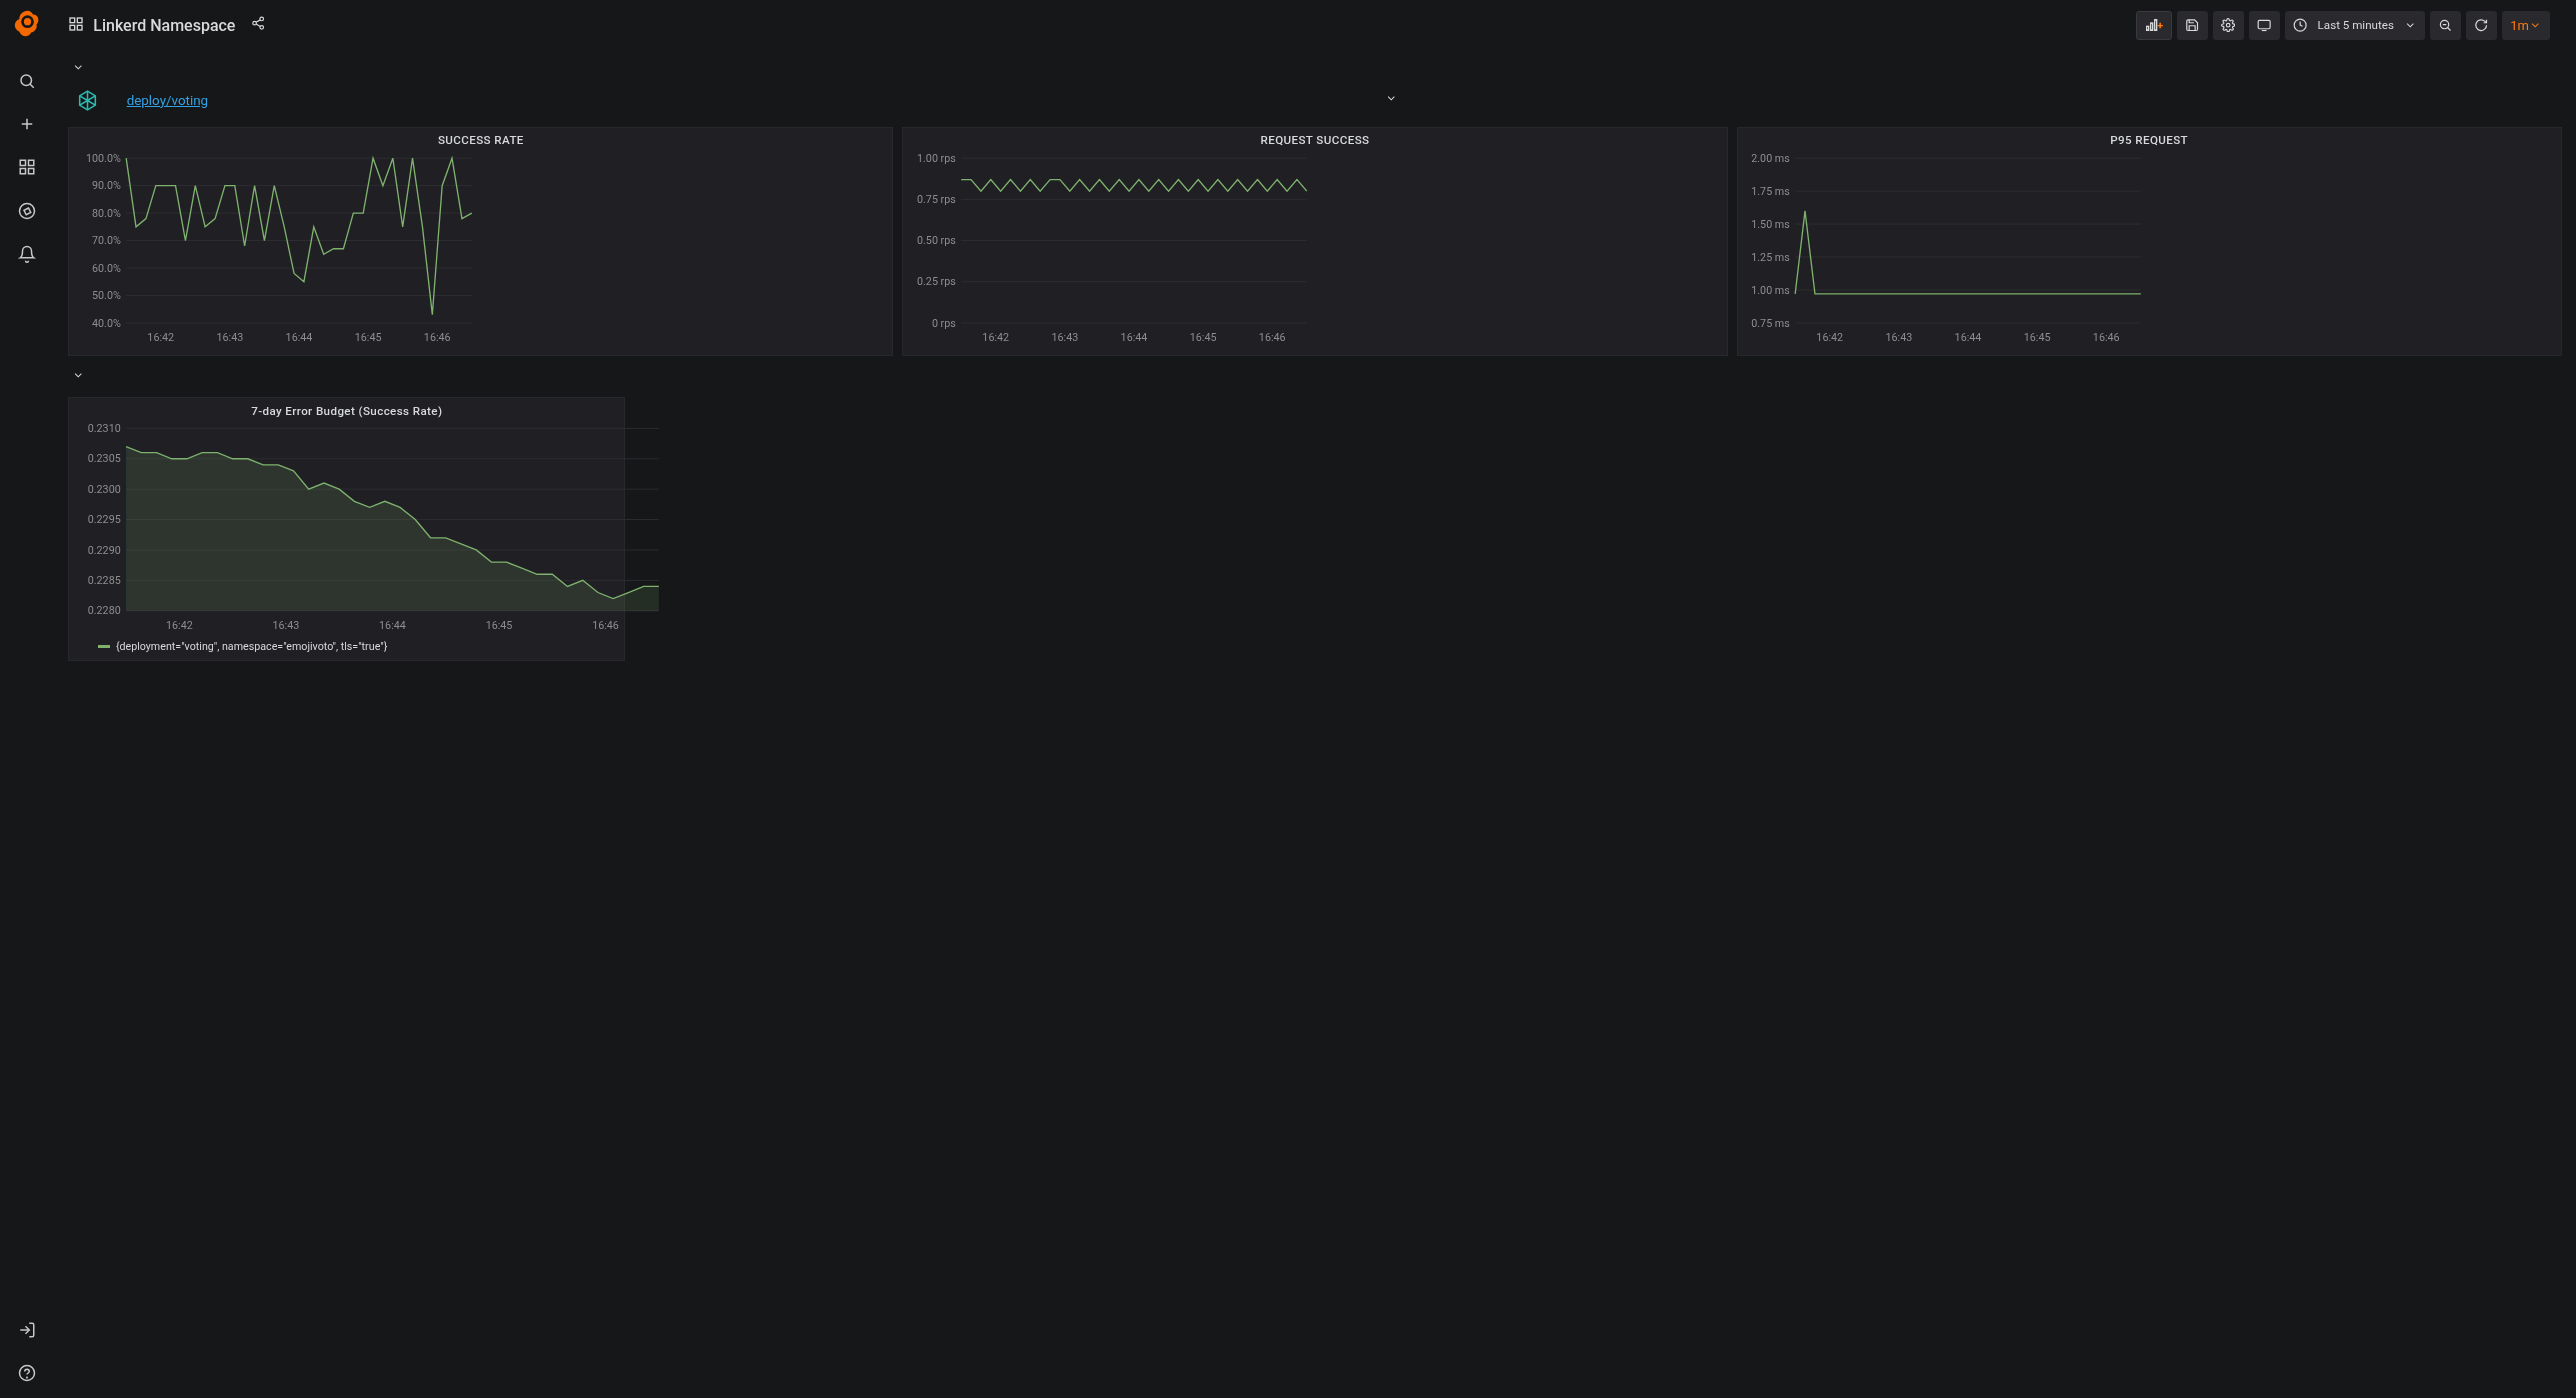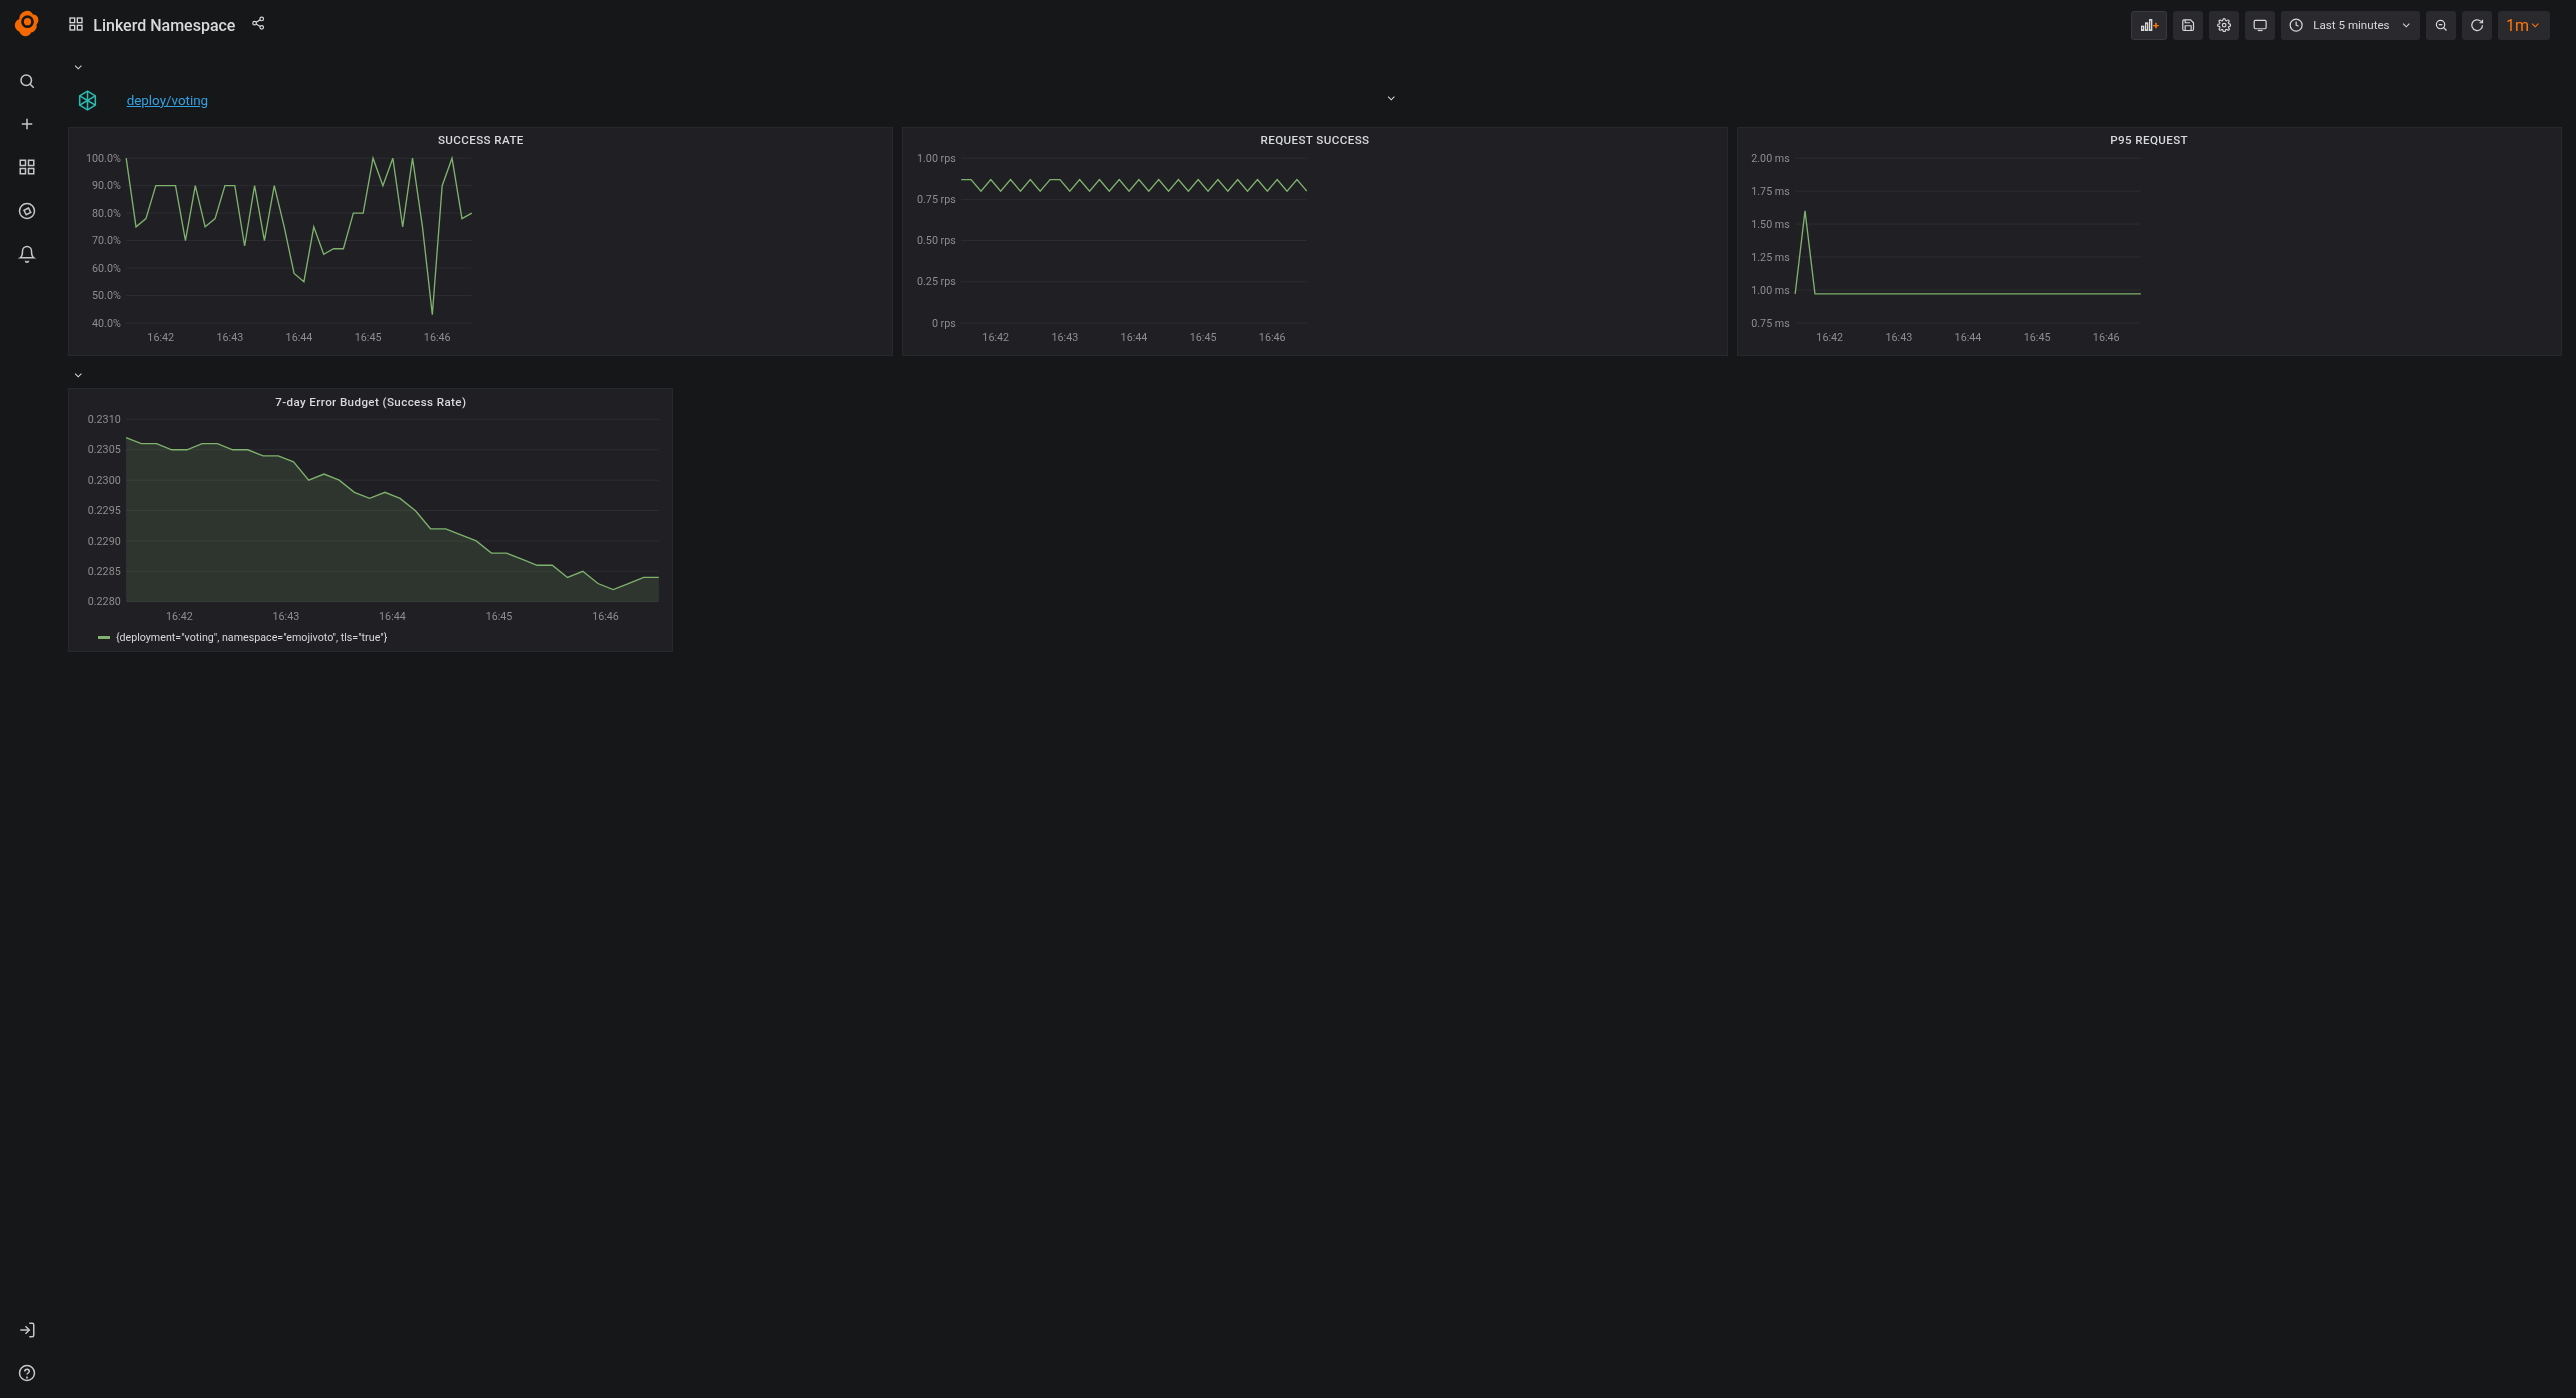--- a/index.html
+++ b/index.html
@@ -53,21 +53,21 @@
   display: inline-flex;
   align-items: center;
   justify-content: center;
   padding: 0 7.2px;
   margin-left: 5.4px;
   cursor: pointer;
   color: #d8d9da;
 }
 .topbar .btn.accent { border-color: #3a3a3e; }
 .topbar .timerange { font-size: 11.6px; }
-.topbar .interval { color: #ff780a; font-size: 16px; }
+.topbar .interval { color: #ff780a; font-size: 13px; }
 .content {
   position: absolute;
   left: 54px; top: 50px; right: 0; bottom: 0;
   padding: 7.2px 14.3px;
   overflow: auto;
 }
 .row-toggle {
   display: flex;
   align-items: center;
   padding: 3.6px 0 7.2px 3.6px;
@@ -95,21 +95,21 @@
   padding: 5.4px 7.2px 7.2px 7.2px;
 }
 .panel .p-title {
   text-align: center;
   font-size: 11.6px;
   font-weight: 500;
   color: #d8d9da;
   letter-spacing: 0.4px;
   margin-bottom: 3.6px;
 }
-.panel-large { width: 605px; }
+.panel-large { margin-top: 9px; width: 557px; }
 .legend {
   font-size: 10.7px;
   color: #d8d9da;
   padding: 3.6px 7.2px 0 21.5px;
   display: flex;
   align-items: center;
   gap: 5.4px;
 }
 .legend .swatch { width: 12.5px; height: 2.7px; background: #7eb26d; display: inline-block; }
 svg.chart { display: block; }

